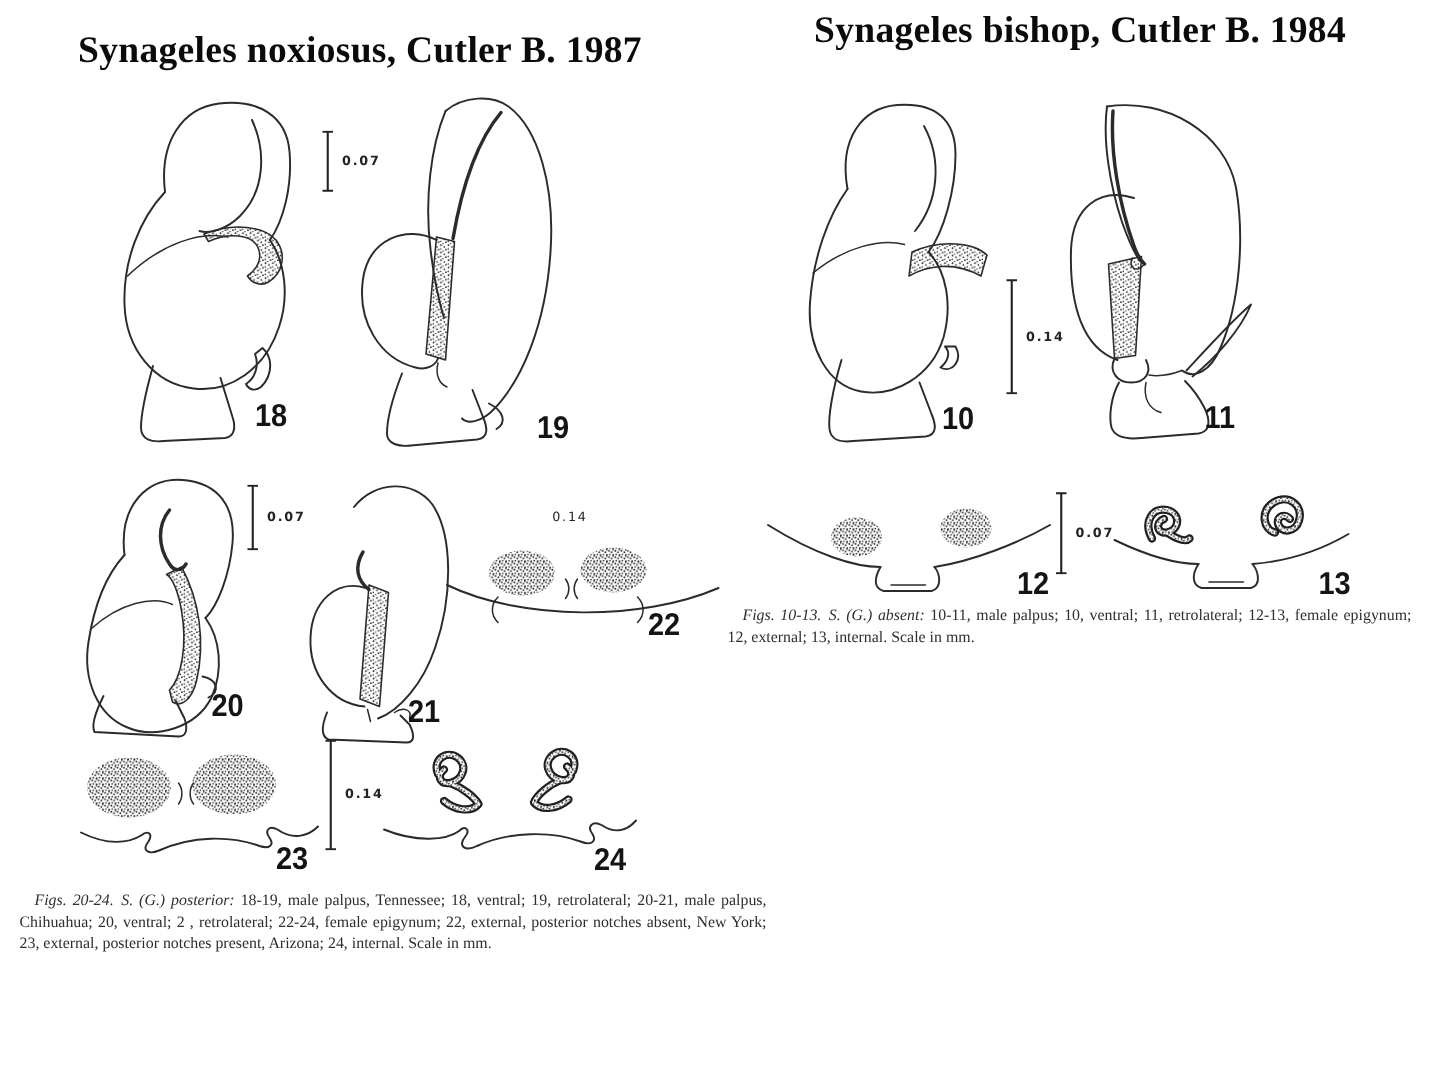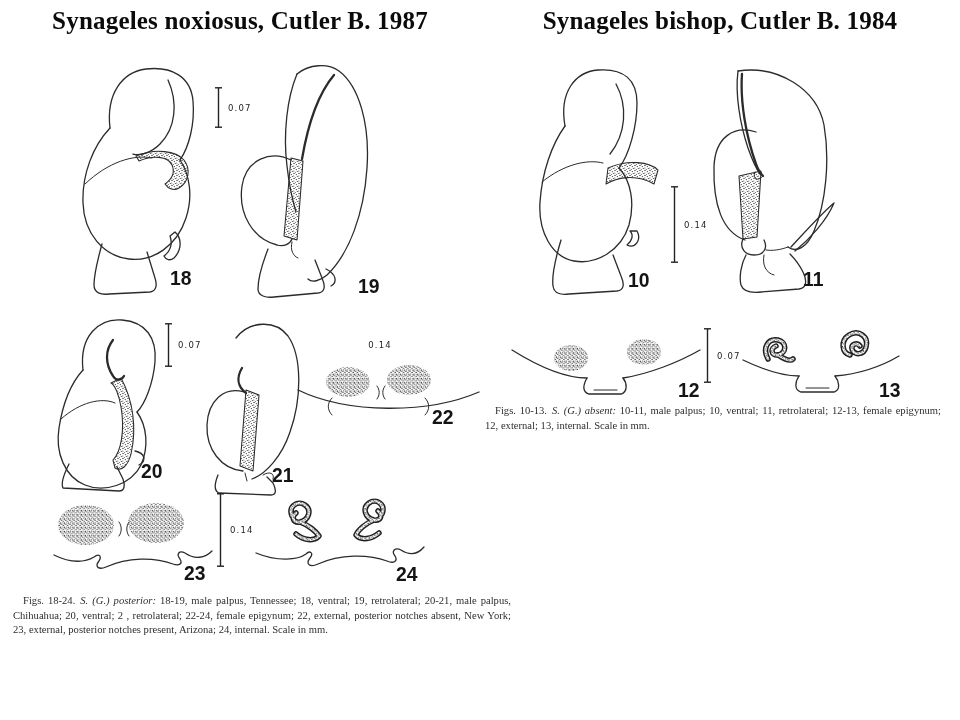--- a/index.html
+++ b/index.html
@@ -9,27 +9,27 @@
   .fig{position:absolute;overflow:visible;}
   .ln{fill:none;stroke:#2b2b2b;stroke-width:1.3;stroke-linecap:round;stroke-linejoin:round;}
   .w2{stroke-width:2.3;}
   .thin{stroke-width:1;}
   .stip{fill:url(#stipple);stroke:#2b2b2b;stroke-width:1.05;stroke-linejoin:round;}
   .patch{fill:url(#stippleDense);stroke:none;}
   .tube1{fill:none;stroke:#1f1f1f;stroke-width:5.5;stroke-linecap:round;stroke-linejoin:round;}
   .tube2{fill:none;stroke:#ffffff;stroke-width:2.6;stroke-linecap:round;stroke-linejoin:round;}
   .tube3{fill:none;stroke:url(#stippleDense);stroke-width:2.6;stroke-linecap:round;stroke-linejoin:round;}
   .figno{position:absolute;font-family:"Liberation Sans",sans-serif;font-weight:bold;font-size:21px;color:#141414;transform:scaleX(.92);transform-origin:left bottom;}
-  .sb{position:absolute;display:flex;align-items:center;gap:5px;}
+  .sb{position:absolute;display:flex;align-items:center;gap:5px;font-weight:bold;}
   .sb line{stroke:#222;stroke-width:1.4;}
   .sbh{position:absolute;display:flex;flex-direction:column;align-items:center;gap:1px;}
   .sbl{font-family:"DejaVu Sans",sans-serif;font-size:8.5px;letter-spacing:1.2px;color:#232323;white-space:nowrap;}
   .caption{position:absolute;font-size:10.6px;line-height:14.6px;color:#2e2e2e;text-align:justify;text-indent:10px;}
   .caption .sp{font-style:italic;}
-  .caption .pre{margin-right:5px;}
+  .caption .pre{margin-right:5px;font-style:italic;}
 </style>
 </head>
 <body>
 
 <div class="page">
 
   <svg width="0" height="0" style="position:absolute" aria-hidden="true">
     <defs>
       <pattern id="stipple" width="5" height="5" patternUnits="userSpaceOnUse">
         <circle cx="1" cy="1.4" r="0.62" fill="#1d1d1d"></circle>
@@ -43,21 +43,21 @@
         <circle cx="2.6" cy="2" r="0.58" fill="#1c1c1c"></circle>
         <circle cx="1.4" cy="3.4" r="0.55" fill="#2a2a2a"></circle>
         <circle cx="3.6" cy="3.8" r="0.6" fill="#1c1c1c"></circle>
         <circle cx="3.5" cy="0.5" r="0.5" fill="#2a2a2a"></circle>
       </pattern>
     </defs>
   </svg>
 
   <div class="layer">
 
-    <div class="title" style="left:28px;top:7px;width:424px">Synageles noxiosus, Cutler B. 1987</div>
+    <div class="title" style="left:28px;top:20px;width:424px">Synageles noxiosus, Cutler B. 1987</div>
 
     <svg class="fig" style="left:76px;top:64px" width="135" height="232" viewBox="0 0 135 232">
       <path class="ln" d="M34,64 C30,30 46,8 70,5 C96,2 115,13 117,37 C119,60 113,83 104,96"></path>
       <path class="ln" d="M92,16 C102,38 100,64 84,80 C75,89 64,92 57,90"></path>
       <path class="ln" d="M104,96 C114,111 117,133 110,154 C101,182 77,198 53,195 C27,192 8,169 7,139 C6,110 17,82 34,64"></path>
       <path class="ln thin" d="M9,120 C32,98 58,90 76,94"></path>
       <path class="stip" d="M60,92 C80,84 100,87 108,96 C115,105 113,118 103,124 C98,127 92,125 89,120 C96,115 99,108 96,101 C92,92 76,91 63,97 Z"></path>
       <path class="ln" d="M26,180 C21,198 18,213 18,221 C18,229 25,231 33,230 L74,228 C81,227 81,220 79,214 L71,188"></path>
       <path class="ln" d="M99,168 C106,174 106,186 98,194 C94,197 90,196 88,192 C94,188 97,180 94,172 Z"></path>
     </svg>
@@ -159,21 +159,21 @@
     <div class="sb" style="left:216px;top:493px">
       <svg width="9" height="74">
         <line x1="4.5" y1="0.8" x2="4.5" y2="73.2"></line>
           <line x1="1" y1="0.8" x2="8" y2="0.8"></line>
           <line x1="1" y1="73.2" x2="8" y2="73.2"></line>
       </svg>
       <div class="sbl">0.14</div>
     </div>
 
     <div class="caption" style="left:13px;top:594px;width:498px">
-      <span class="pre">Figs. 18-24.</span><span class="sp">S. (G.) posterior:</span>
+      <span class="pre">Figs. 20-24.</span><span class="sp">S. (G.) posterior:</span>
       <span>18-19, male palpus, Tennessee; 18, ventral; 19, retrolateral; 20-21, male palpus, Chihuahua; 20, ventral; 2 , retrolateral; 22-24, female epigynum; 22, external, posterior notches absent, New York; 23, external, posterior notches present, Arizona; 24, internal. Scale in mm.</span>
     </div>
   </div>
 
   <div class="layer">
 
     <div class="title" style="left:522px;top:7px;width:396px">Synageles bishop, Cutler B. 1984</div>
 
     <svg class="fig" style="left:534px;top:64px" width="132" height="232" viewBox="0 0 132 232">
       <path class="ln" d="M31,62 C25,28 41,8 64,6 C90,4 103,16 103,39 C103,63 95,91 85,104"></path>

